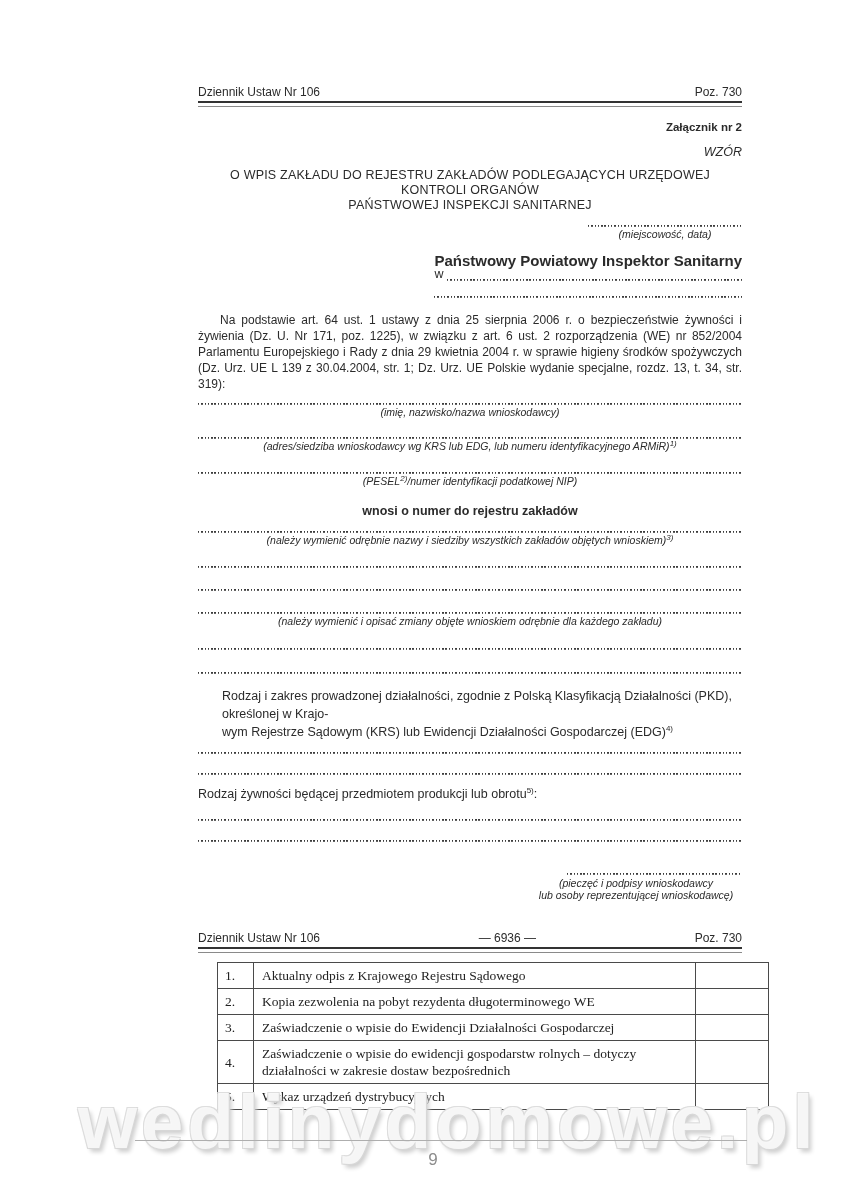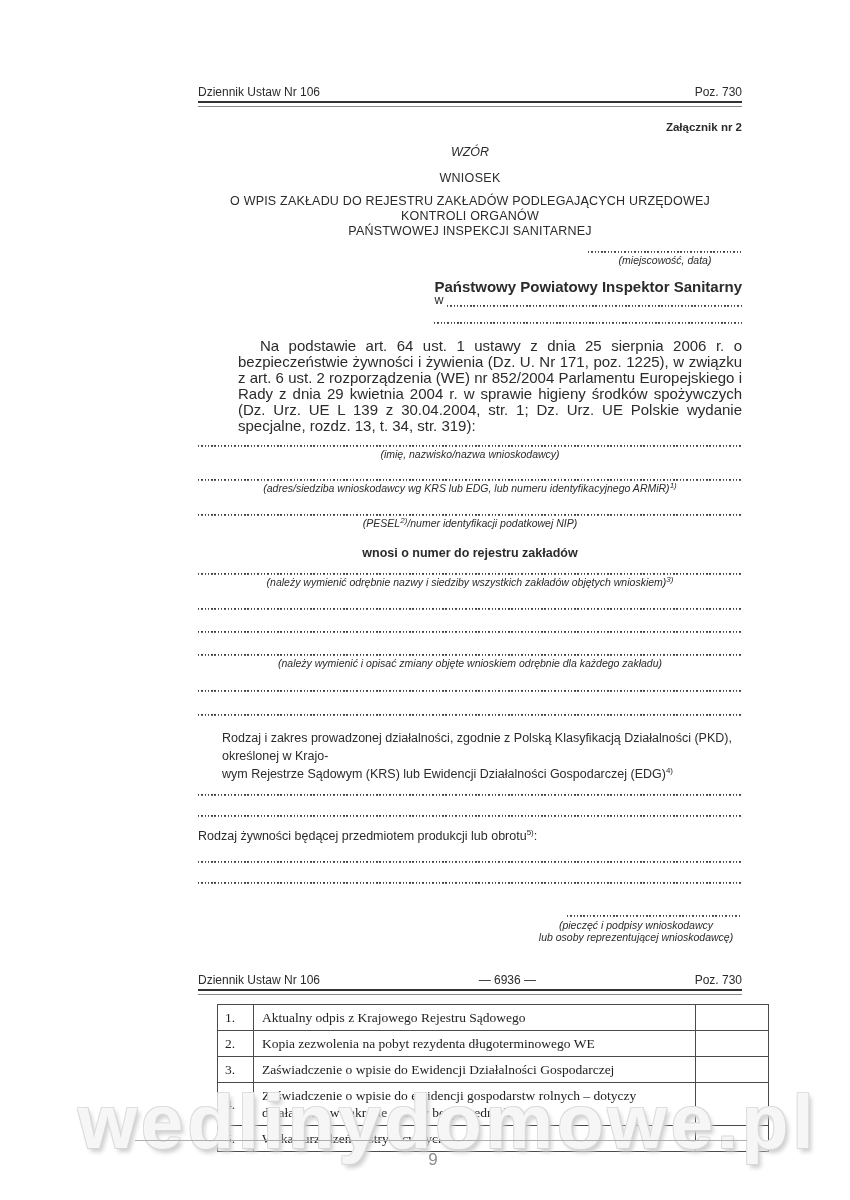--- a/index.html
+++ b/index.html
@@ -7,39 +7,39 @@
         font-family:"Liberation Sans",sans-serif;color:#2b2b2b;}
   .content{position:absolute;left:198px;top:0;width:544px;}
 
   .hdr{display:flex;justify-content:space-between;align-items:baseline;
        font-size:12px;line-height:13px;margin-top:86px;}
   .hdr .c{flex:1;text-align:center;}
   .hdr .l,.hdr .r{white-space:nowrap;}
   .ruled{margin-top:2px;height:3px;border-top:2px solid #333333;border-bottom:1px solid #8a8a8a;}
 
   .annex{text-align:right;font-weight:bold;font-size:11.5px;line-height:12px;margin-top:14px;}
-  .wzor{text-align:center;font-style:italic;font-size:12.5px;line-height:13px;margin-top:13px;}
+  .wzor{text-align:right;font-style:italic;font-size:12.5px;line-height:13px;margin-top:13px;}
   .wniosek{text-align:center;font-size:12.5px;line-height:13px;margin-top:13px;letter-spacing:.3px;}
   .title{text-align:center;font-size:12.5px;line-height:15px;margin-top:9px;letter-spacing:.2px;}
 
   .dot{height:13px;
        background-image:repeating-linear-gradient(90deg,#3c3c3c 0px,#3c3c3c 1.4px,rgba(0,0,0,0) 1.4px,rgba(0,0,0,0) 3.3px);
        background-size:100% 1.8px;background-position:left bottom;background-repeat:no-repeat;}
   .cap{font-size:10.5px;font-style:italic;text-align:center;line-height:11px;margin-top:2px;}
   sup{font-size:8px;line-height:0;vertical-align:super;font-style:inherit;}
 
   .blockA{width:154px;margin-left:auto;margin-top:1px;}
   .inspector{margin-left:auto;margin-top:14px;width:max-content;}
   .insp-title{font-weight:bold;font-size:15px;line-height:13px;white-space:nowrap;}
   .wrow{display:flex;align-items:flex-end;margin-top:1px;}
   .wrow .wp{font-size:12.5px;line-height:13px;margin-right:4px;}
   .wrow .dot{flex:1;}
   .dotw{margin-top:4px;}
 
-  .legal{margin-top:14px;text-align:justify;text-indent:22px;font-size:15px;line-height:16px;margin-left:40px;}
+  .legal{margin-top:14px;text-align:justify;text-indent:22px;font-size:12px;line-height:16px;}
 
   .fg{margin-top:0;}
   .mt8{margin-top:8px;}.mt9{margin-top:9px;}.mt10{margin-top:10px;}.mt11{margin-top:11px;}
   .mt2{margin-top:2px;}.mt7{margin-top:7px;}.mt31{margin-top:31px;}
 
   .request{text-align:center;font-weight:bold;font-size:12.5px;line-height:14px;margin-top:17px;}
   .activity{font-size:12.5px;line-height:18px;margin-top:13px;margin-left:24px;}
   .food{font-size:12.5px;line-height:14px;margin-top:12px;}
 
   .sigblock{width:212px;margin-left:auto;margin-top:20px;}
@@ -71,21 +71,20 @@
   <div class="content">
 
     <div class="hdr">
       <span class="l">Dziennik Ustaw Nr 106</span>
       <span class="r">Poz. 730</span>
     </div>
     <div class="ruled"></div>
 
     <div class="annex">Załącznik nr 2</div>
     <div class="wzor">WZÓR</div>
-    <div class="wniosek">WNIOSEK</div>
     <div class="title">
       <span>O WPIS ZAKŁADU DO REJESTRU ZAKŁADÓW PODLEGAJĄCYCH URZĘDOWEJ KONTROLI ORGANÓW</span><br>
       <span>PAŃSTWOWEJ INSPEKCJI SANITARNEJ</span>
     </div>
 
     <div class="blockA">
       <div class="dot"></div>
       <div class="cap">(miejscowość, data)</div>
     </div>
 

